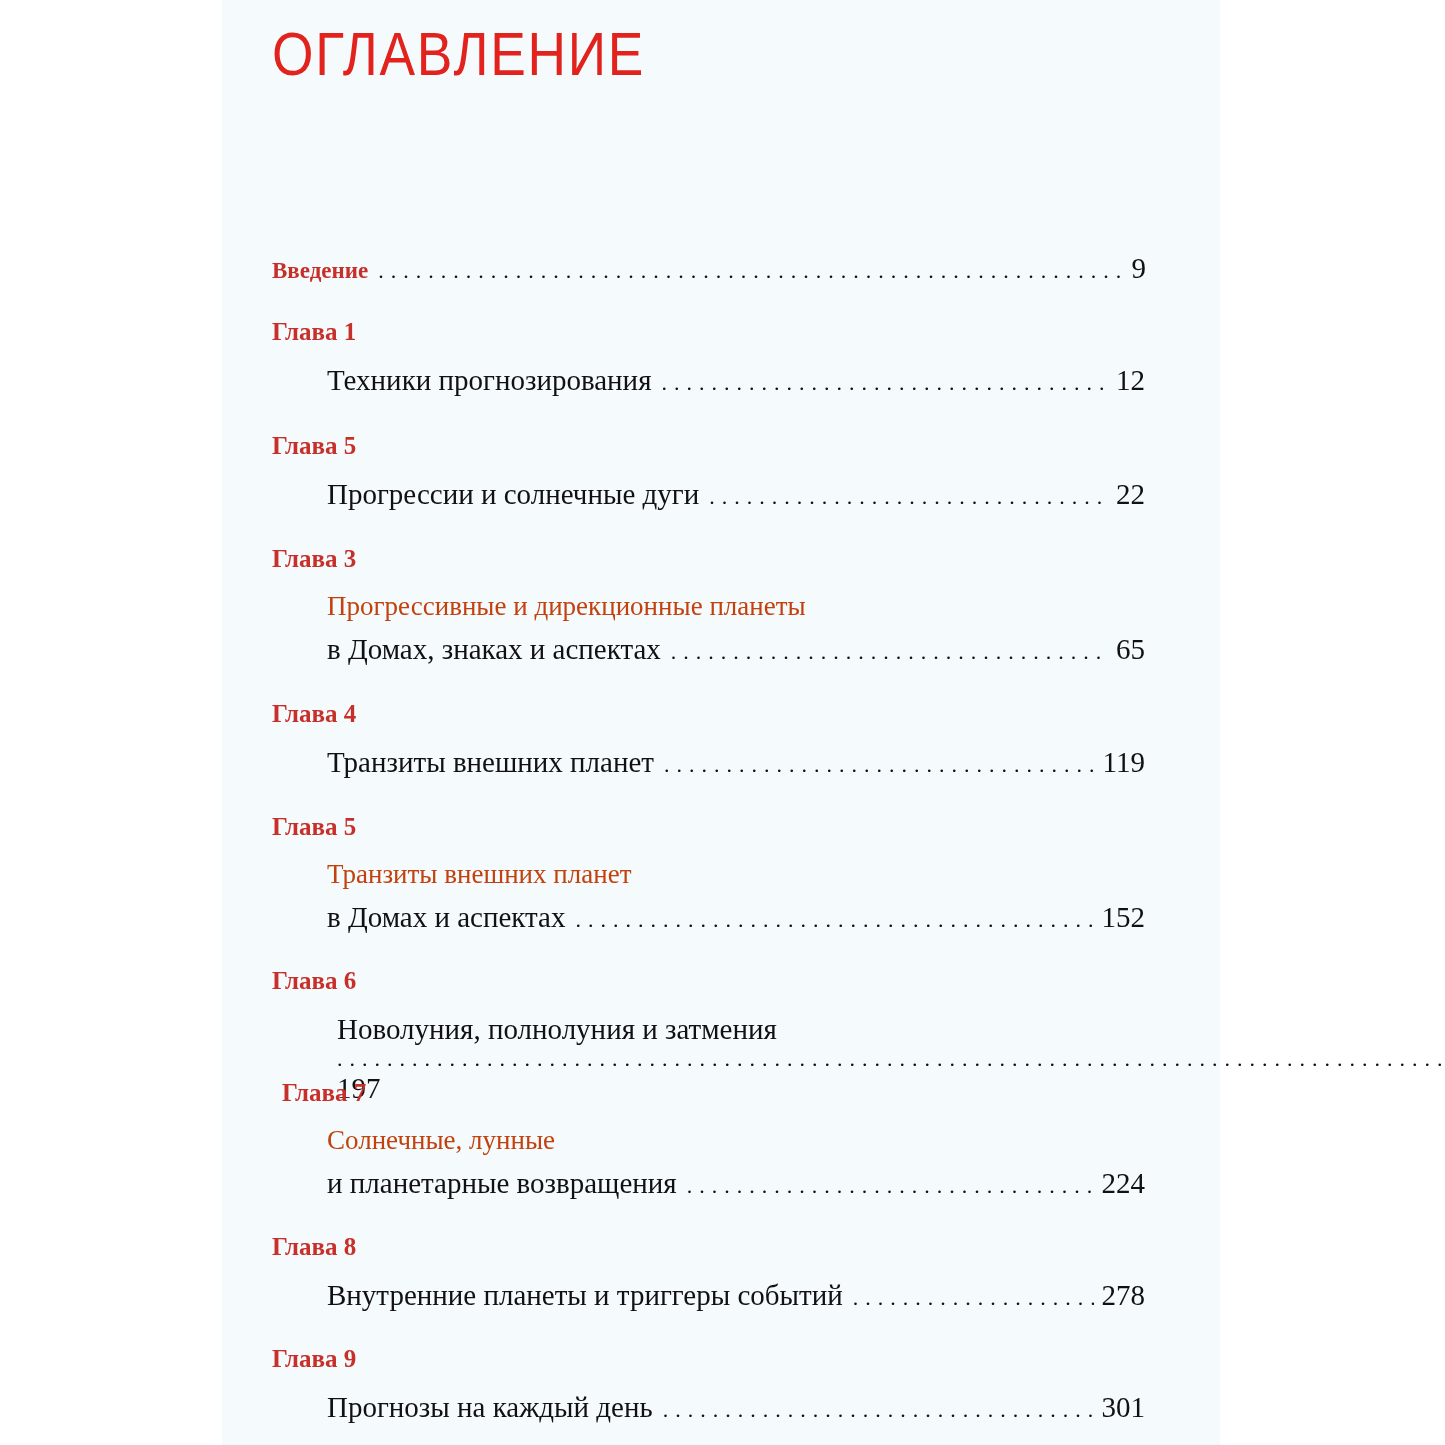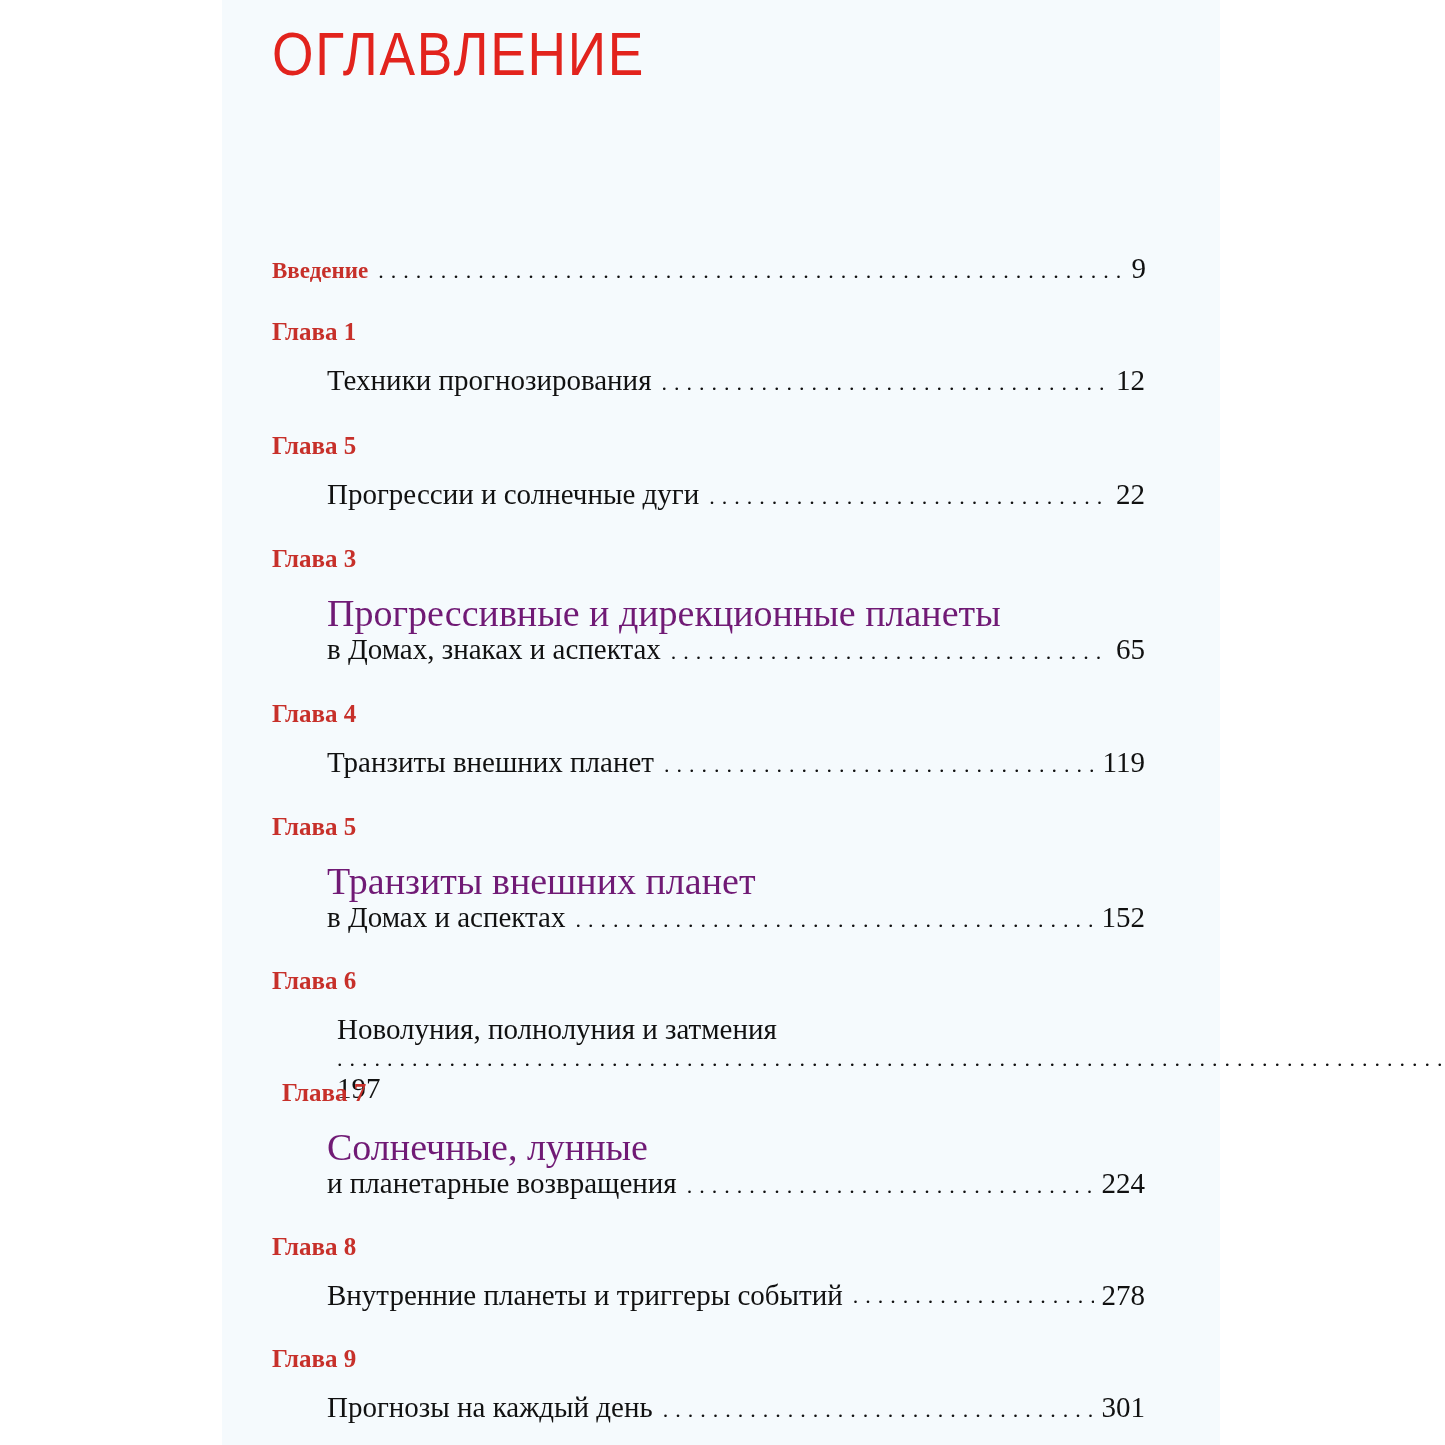--- a/index.html
+++ b/index.html
@@ -17,21 +17,21 @@
     font-size: 62px; letter-spacing: 2px; color: #e2231d; font-weight: normal;
     transform: scaleX(0.86); transform-origin: left top;
   }
   .row { position: absolute; display: flex; align-items: baseline; }
   .chap {
     position: absolute; left: 50px; font-weight: bold; color: #c7302a; font-size: 25px;
   }
   .intro { left: 50px; width: 874px; }
   .intro .label { font-weight: bold; color: #c7302a; font-size: 23px; }
   .entry { left: 105px; width: 818px; font-size: 29px; color: #111; }
-  .line { position: absolute; left: 105px; font-size: 38px; color: #701a75; }
+  .line { position: absolute; left: 105px; font-size: 27px; color: #c2410c; }
   .leader {
     flex: 1; overflow: hidden; white-space: nowrap; margin: 0 8px 0 10px;
     color: #111; letter-spacing: 7px; font-size: 22px;
   }
   .num { font-size: 29px; color: #111; }
 </style>
 </head>
 <body>
 
 <div class="page">
@@ -89,21 +89,21 @@
 
   <div class="chap" style="top:1079px;margin-left:10px;">Глава 7</div>
   <div class="line" style="top:1125px;">Солнечные, лунные</div>
   <div class="row entry" style="top:1167px;">
     <span>и планетарные возвращения</span>
     <span class="leader">...........................................................................................................</span>
     <span class="num">224</span>
   </div>
 
   <div class="chap" style="top:1233px;">Глава 8</div>
-  <div class="row entry" style="top:1279px;align-items:center;">
+  <div class="row entry" style="top:1279px;">
     <span>Внутренние планеты и триггеры событий</span>
     <span class="leader">...........................................................................................................</span>
     <span class="num">278</span>
   </div>
 
   <div class="chap" style="top:1345px;">Глава 9</div>
   <div class="row entry" style="top:1391px;">
     <span>Прогнозы на каждый день</span>
     <span class="leader">...........................................................................................................</span>
     <span class="num">301</span>

